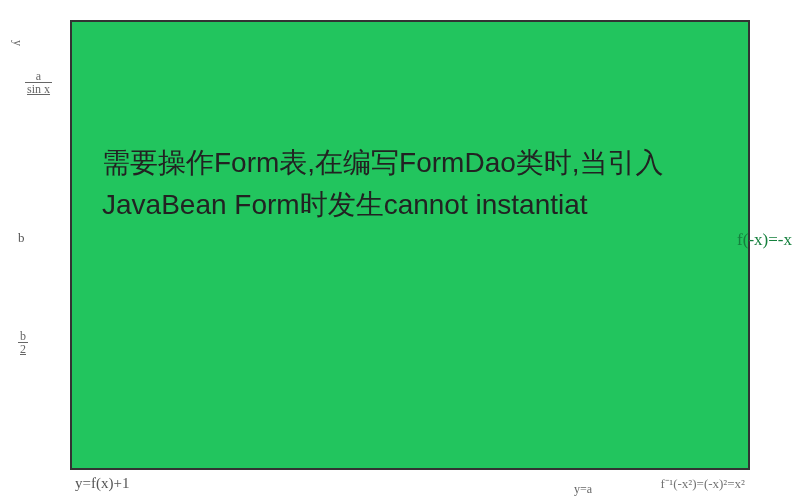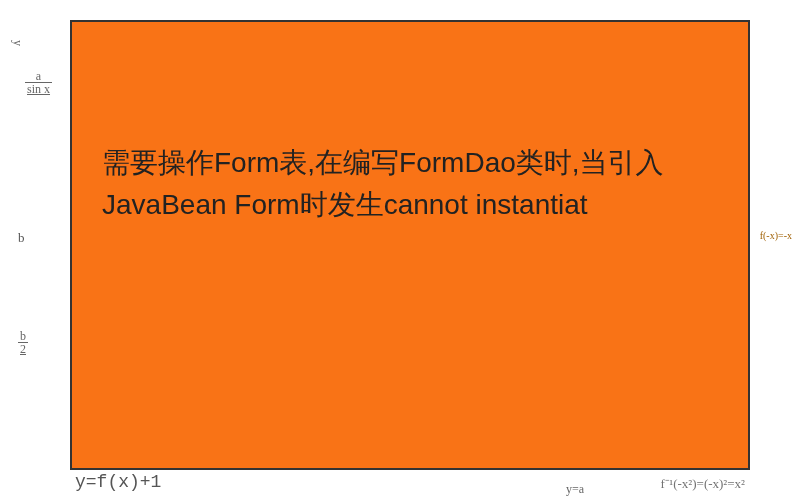--- a/index.html
+++ b/index.html
@@ -15,39 +15,39 @@
       font-family: "Microsoft YaHei", "SimSun", sans-serif;
       overflow: hidden;
     }
     .main-container {
       position: absolute;
       top: 20px;
       left: 70px;
       right: 50px;
       bottom: 30px;
       border: 2px solid #333;
-      background: #f97316;
+      background: #22c55e;
       padding-left: 31px;
     }
     .main-text {
       position: absolute;
       top: 120px;
       left: 30px;
       right: 30px;
       font-size: 28px;
       line-height: 1.5;
       color: #222;
     }
     .bottom-formula-left {
       position: absolute;
       bottom: 8px;
       left: 75px;
-      font-size: 18px;
+      font-size: 15px;
       color: #555;
-      font-family: Liberation Mono, monospace;
+      font-family: Liberation Serif, serif;
     }
     .bottom-formula-right {
       position: absolute;
       bottom: 8px;
       right: 55px;
       font-size: 13px;
       color: #737373;
       font-family: "Times New Roman", serif;
     }
     .left-axis {
@@ -94,28 +94,28 @@
       font-size: 12px;
       color: #666;
       font-family: "Times New Roman", serif;
       text-align: center;
       line-height: 1;
     }
     .right-formula {
       position: absolute;
       right: 8px;
       top: 230px;
-      font-size: 10px;
-      color: #a16207;
+      font-size: 17px;
+      color: #15803d;
       font-family: "Times New Roman", serif;
     }
     .bottom-axis-label {
       position: absolute;
       bottom: 3px;
-      right: 216px;
+      right: 208px;
       font-size: 12px;
       color: #666;
       font-family: "Times New Roman", serif;
     }
   </style>
 </head>
 <body>
 
 <div class="left-axis">y</div>
 

